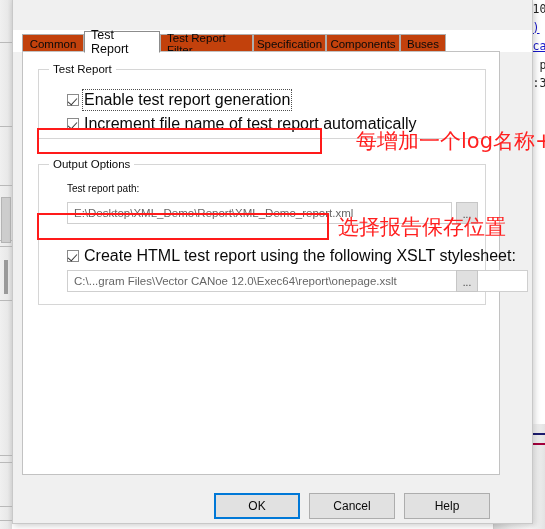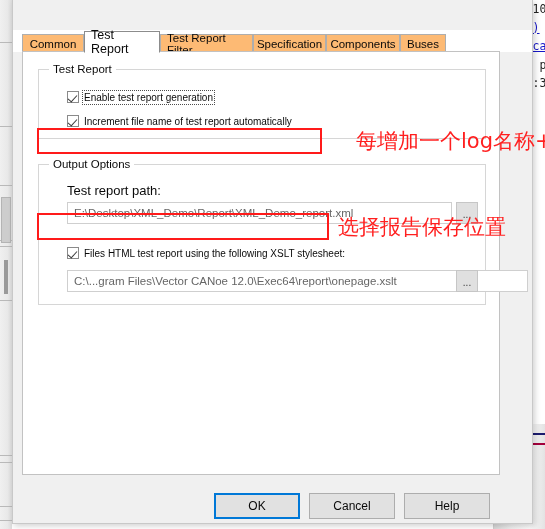--- a/index.html
+++ b/index.html
@@ -59,21 +59,21 @@
     display:flex;align-items:center;justify-content:center;cursor:default;
   }
   #close-btn svg{display:block;}
 
   
   #tabstrip{
     position:absolute;left:0;top:30px;width:519px;height:22px;background:#ffffff;
   }
   .tab{
     position:absolute;top:4px;height:18px;box-sizing:border-box;
-    background:#fdba74;border:1px solid #aeaeae;border-bottom:none;
+    background:#c2410c;border:1px solid #aeaeae;border-bottom:none;
     font-size:11.5px;color:#0a0a0a;
     display:flex;align-items:center;justify-content:center;
     padding:0 6px;cursor:default;
   }
   .tab.selected{
     top:1px;height:22px;background:#ffffff;border-color:#8c8c8c;border-bottom:1px solid #ffffff;
     z-index:5;font-size:12.5px;
   }
 
   
@@ -98,25 +98,25 @@
   
   .cbrow{position:absolute;display:flex;align-items:center;cursor:default;}
   .cbox{
     width:12px;height:12px;box-sizing:border-box;
     border:1px solid #8a8a8a;background:#ffffff;position:relative;flex:none;
   }
   .cbox.checked::after{
     content:"";position:absolute;left:2px;top:1px;width:4px;height:8px;
     border:solid #3b3b3b;border-width:0 1.6px 1.6px 0;transform:rotate(42deg);
   }
-  .cblabel{font-size:10px;color:#0a0a0a;margin-left:5px;white-space:nowrap;}
+  .cblabel{font-size:16px;color:#0a0a0a;margin-left:5px;white-space:nowrap;}
   .focusbox{outline:1px dotted #4d4d4d;outline-offset:1px;}
 
   
-  .plabel{position:absolute;font-size:13px;color:#0a0a0a;white-space:nowrap;}
+  .plabel{position:absolute;font-size:10px;color:#0a0a0a;white-space:nowrap;}
 
   
   .txtfield{
     position:absolute;box-sizing:border-box;height:22px;
     background:#ffffff;border:1px solid #cfcfcf;
     font-size:11.5px;color:#666666;
     display:flex;align-items:center;padding-left:6px;white-space:nowrap;overflow:hidden;
   }
   .browsebtn{
     position:absolute;box-sizing:border-box;width:22px;height:22px;
@@ -209,21 +209,21 @@
       <div class="frame"></div>
       <div class="legend">Output Options</div>
 
       <div class="plabel" style="left:29px;top:26px;">Test report path:</div>
 
       <div class="txtfield" style="left:29px;top:45px;width:385px;">E:\Desktop\XML_Demo\Report\XML_Demo_report.xml</div>
       <div class="browsebtn" style="left:418px;top:45px;">...</div>
 
       <div class="cbrow" style="left:29px;top:90px;">
         <span class="cbox checked"></span>
-        <span class="cblabel">Files HTML test report using the following XSLT stylesheet:</span>
+        <span class="cblabel">Create HTML test report using the following XSLT stylesheet:</span>
       </div>
 
       <div class="txtfield" style="left:29px;top:113px;width:461px;">C:\...gram Files\Vector CANoe 12.0\Exec64\report\onepage.xslt</div>
       <div class="browsebtn" style="left:418px;top:113px;">...</div>
     </div>
 
   </div>
 
   <div class="dlgbtn default" style="left:201px;top:493px;width:86px;">OK</div>
   <div class="dlgbtn" style="left:296px;top:493px;width:86px;">Cancel</div>

